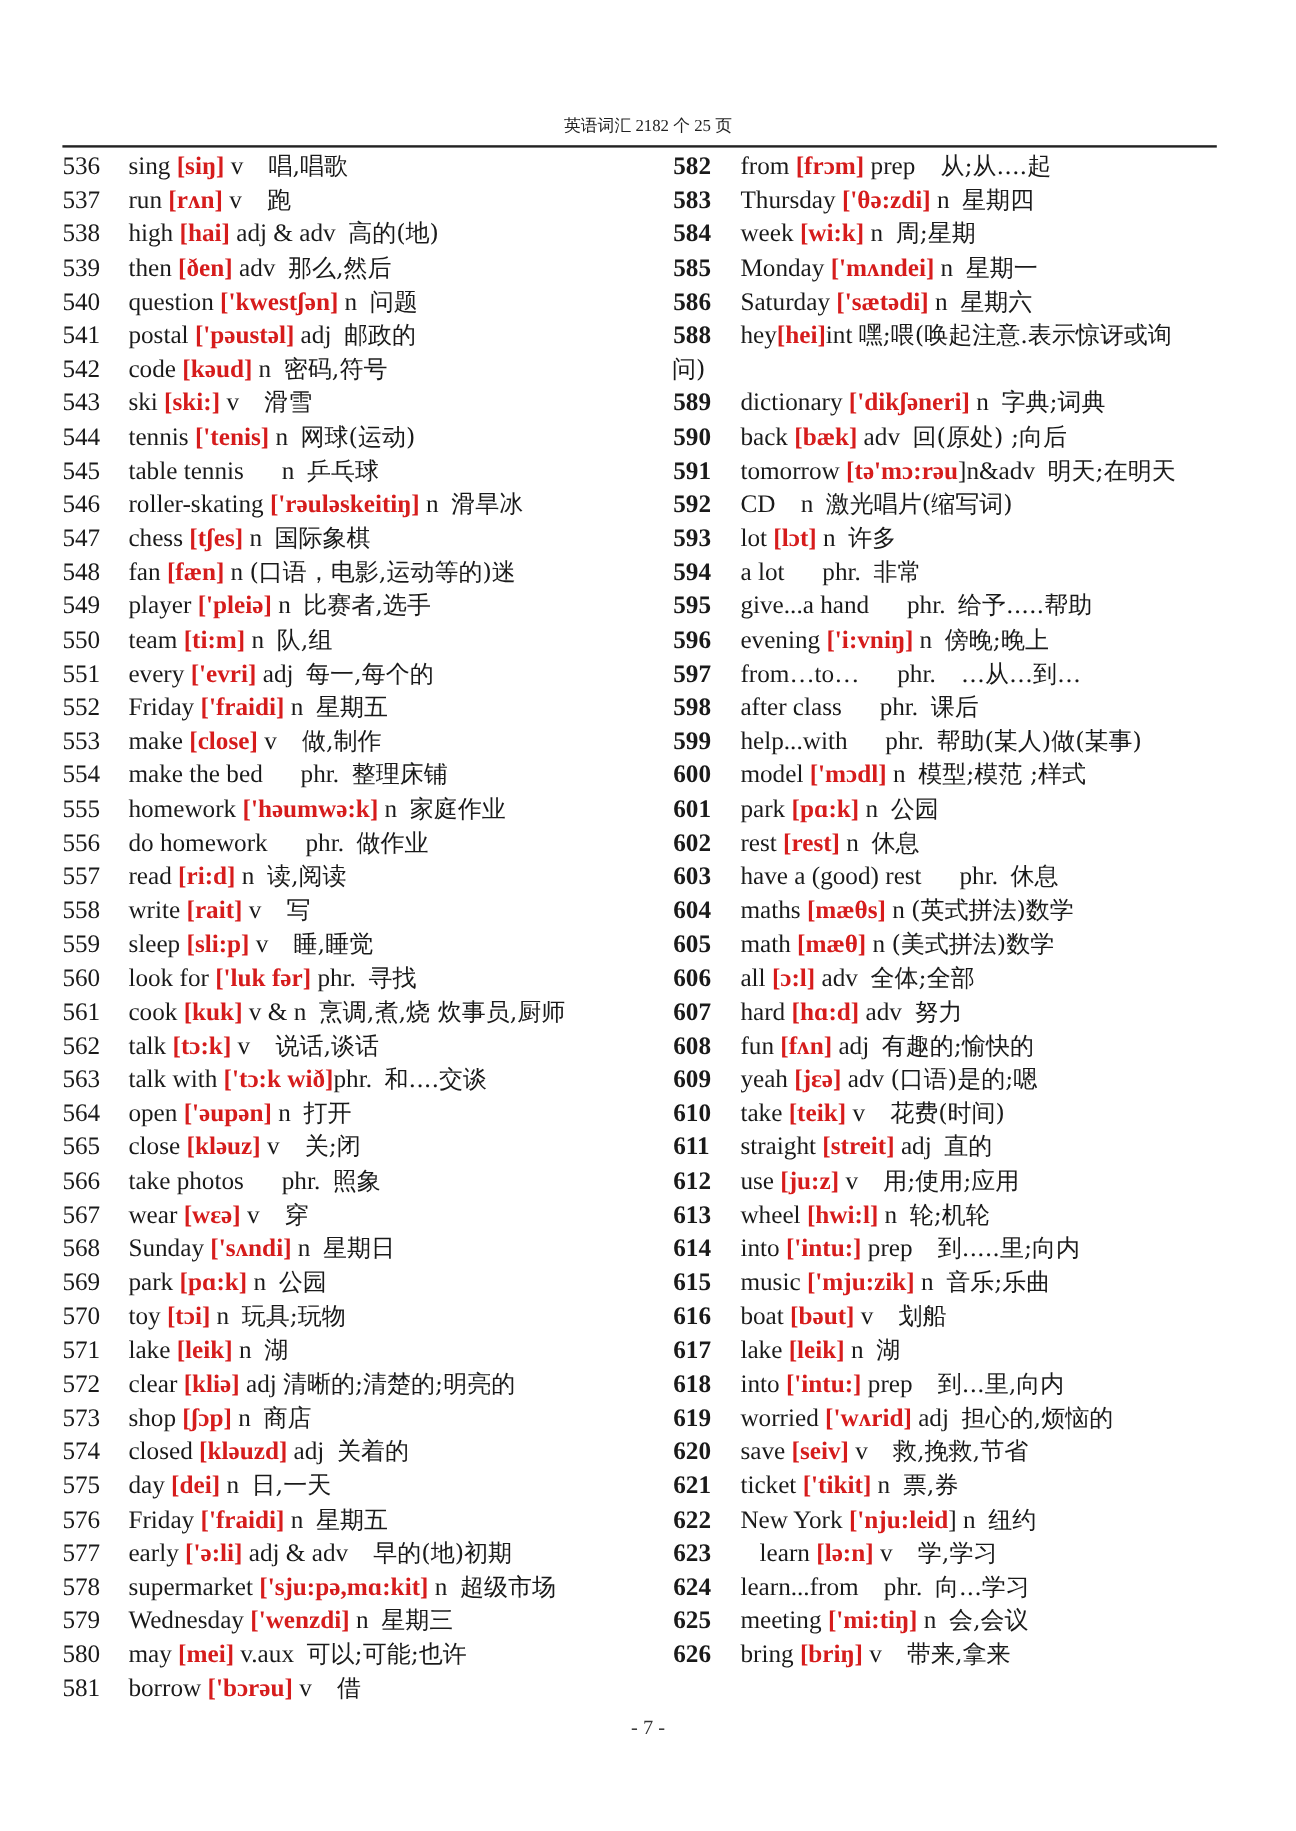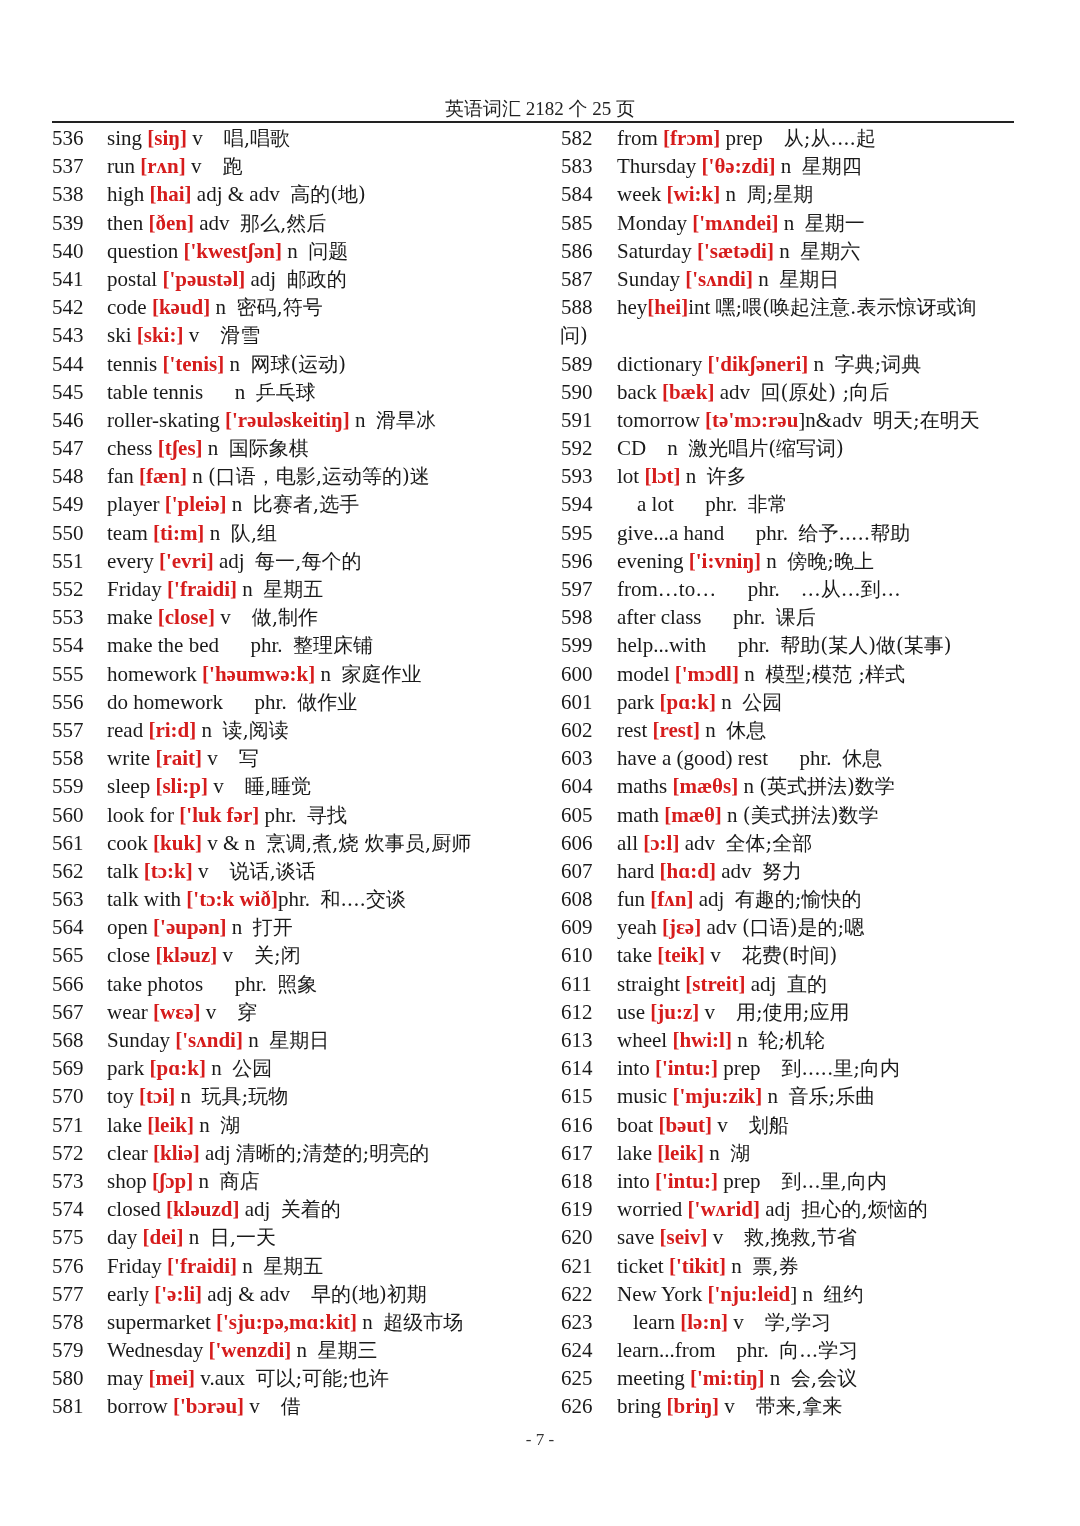--- a/index.html
+++ b/index.html
@@ -3,37 +3,37 @@
   <meta charset="utf-8">
   <style>
     html, body { margin: 0; padding: 0; background: #ffffff; }
     body {
       width: 1080px; height: 1526px; position: relative; overflow: hidden;
       font-family: "Liberation Serif", "DejaVu Serif", serif;
       color: #1a1a1a;
     }
     .header-title {
       position: absolute; left: 0; width: 1080px; top: 96px;
-      text-align: center; font-size: 19px; color: #222;
+      text-align: center; font-size: 14px; color: #222;
     }
     .header-rule {
       position: absolute; left: 52px; width: 962px; top: 121px;
       height: 0; border-top: 2px solid #222;
     }
     .col {
       position: absolute; top: 124px;
     }
     .col-left { left: 52px; width: 500px; }
     .col-right { left: 561px; width: 460px; }
     .row {
       height: 28.2px; line-height: 28.2px; font-size: 21px; white-space: nowrap;
       position: relative;
     }
     .num { display: inline-block; width: 55px; }
-    .col-right .num { width: 56px; }
+    .col-right .num { width: 56px; font-weight: bold; }
     .word { }
     .ipa { color: #d61c1c; font-weight: bold; }
     .pos { }
     .meaning { font-family: "DejaVu Serif", "Liberation Serif", serif; font-size: 20px; }
     .row.wrap { height: auto; white-space: normal; line-height: 28.2px; }
     .row.wrap .cont { display: block; margin-left: -1px; }
     .footer {
       position: absolute; left: 0; width: 1080px; top: 1430px;
       text-align: center; font-size: 17px; color: #333;
     }
@@ -194,43 +194,40 @@
   </div>
       <div class="row">
     <span class="num">584</span><span class="word" style="white-space: pre;">week </span><span class="ipa">[wi:k]</span><span class="pos" style="white-space: pre;"> n  </span><span class="meaning">周;星期</span>
   </div>
       <div class="row">
     <span class="num">585</span><span class="word" style="white-space: pre;">Monday </span><span class="ipa">['mʌndei]</span><span class="pos" style="white-space: pre;"> n  </span><span class="meaning">星期一</span>
   </div>
       <div class="row">
     <span class="num">586</span><span class="word" style="white-space: pre;">Saturday </span><span class="ipa">['sætədi]</span><span class="pos" style="white-space: pre;"> n  </span><span class="meaning">星期六</span>
   </div>
-      <div class="row">
-    <span class="num">587</span><span class="word" style="white-space: pre;">Sunday </span><span class="ipa">['sʌndi]</span><span class="pos" style="white-space: pre;"> n  </span><span class="meaning">星期日</span>
-  </div>
       <div class="row wrap">
     <span class="num">588</span><span class="word" style="white-space: pre;">hey</span><span class="ipa">[hei]</span><span class="pos" style="white-space: pre;">int </span><span class="meaning">嘿;喂(唤起注意.表示惊讶或询</span>
   <span class="cont meaning">问)</span></div>
       <div class="row">
     <span class="num">589</span><span class="word" style="white-space: pre;">dictionary </span><span class="ipa">['dikʃəneri]</span><span class="pos" style="white-space: pre;"> n  </span><span class="meaning">字典;词典</span>
   </div>
       <div class="row">
     <span class="num">590</span><span class="word" style="white-space: pre;">back </span><span class="ipa">[bæk]</span><span class="pos" style="white-space: pre;"> adv  </span><span class="meaning">回(原处) ;向后</span>
   </div>
       <div class="row">
     <span class="num">591</span><span class="word" style="white-space: pre;">tomorrow </span><span class="ipa">[tə'mɔ:rəu</span><span class="pos" style="white-space: pre;">]n&amp;adv  </span><span class="meaning">明天;在明天</span>
   </div>
       <div class="row">
     <span class="num">592</span><span class="word" style="white-space: pre;">CD    </span><span class="ipa"></span><span class="pos" style="white-space: pre;">n  </span><span class="meaning">激光唱片(缩写词)</span>
   </div>
       <div class="row">
     <span class="num">593</span><span class="word" style="white-space: pre;">lot </span><span class="ipa">[lɔt]</span><span class="pos" style="white-space: pre;"> n  </span><span class="meaning">许多</span>
   </div>
       <div class="row">
-    <span class="num">594</span><span class="word" style="white-space: pre; margin-left: 20px;">a lot      </span><span class="ipa"></span><span class="pos" style="white-space: pre;">phr.  </span><span class="meaning">非常</span>
+    <span class="num">594</span><span class="word" style="white-space: pre;">a lot      </span><span class="ipa"></span><span class="pos" style="white-space: pre;">phr.  </span><span class="meaning">非常</span>
   </div>
       <div class="row">
     <span class="num">595</span><span class="word" style="white-space: pre;">give...a hand      </span><span class="ipa"></span><span class="pos" style="white-space: pre;">phr.  </span><span class="meaning">给予.....帮助</span>
   </div>
       <div class="row">
     <span class="num">596</span><span class="word" style="white-space: pre;">evening </span><span class="ipa">['i:vniŋ]</span><span class="pos" style="white-space: pre;"> n  </span><span class="meaning">傍晚;晚上</span>
   </div>
       <div class="row">
     <span class="num">597</span><span class="word" style="white-space: pre;">from…to…      </span><span class="ipa"></span><span class="pos" style="white-space: pre;">phr.    </span><span class="meaning">…从…到…</span>
   </div>

